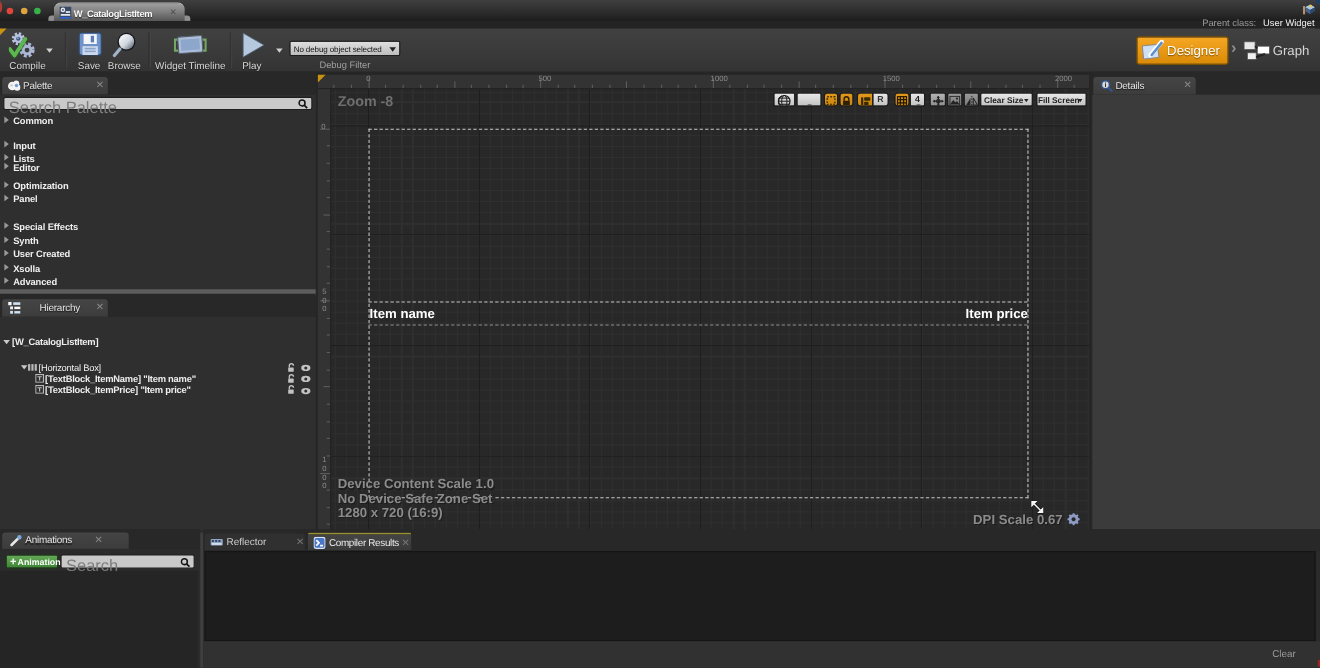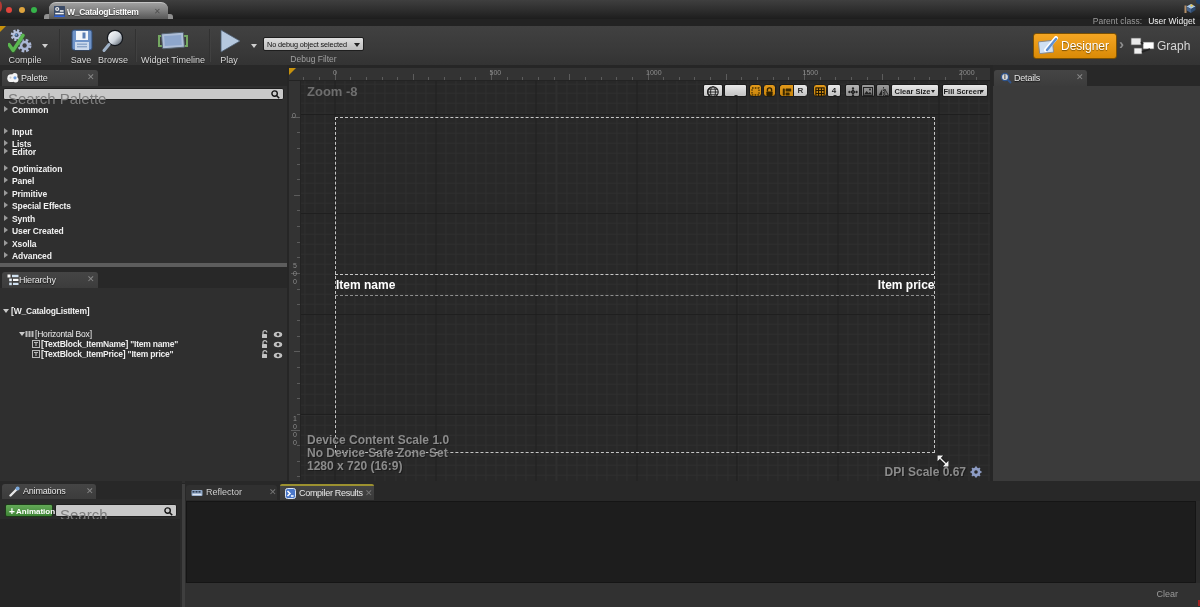--- a/index.html
+++ b/index.html
@@ -249,24 +249,20 @@
         <div class="nm">Lists</div>
       </div>
       <div class="prow" style="top: 76.95px;">
         <div class="arr"></div>
         <div class="nm">Optimization</div>
       </div>
       <div class="prow" style="top: 89.4px;">
         <div class="arr"></div>
         <div class="nm">Panel</div>
       </div>
-      <div class="prow" style="top: 101.85px;">
-        <div class="arr"></div>
-        <div class="nm">Primitive</div>
-      </div>
       <div class="prow" style="top: 114.3px;">
         <div class="arr"></div>
         <div class="nm">Special Effects</div>
       </div>
       <div class="prow" style="top: 126.75px;">
         <div class="arr"></div>
         <div class="nm">Synth</div>
       </div>
       <div class="prow" style="top: 139.2px;">
         <div class="arr"></div>
@@ -286,21 +282,21 @@
   <div class="tabbar" style="left:0; top:267px; width:287px; height:21px;"></div>
   <div class="ptab" style="left:2px; top:272px; width:96px; height:16px;">
     <svg class="abs" style="left:5px; top:2px;" width="12" height="12" viewBox="0 0 12 12">
       <rect x="0.5" y="0.5" width="3" height="3" fill="#fafafa"></rect>
       <rect x="5" y="0.8" width="6.5" height="2.4" fill="#cfe0ef"></rect>
       <rect x="2.2" y="4.6" width="2.6" height="2.6" fill="#e8f1f8"></rect>
       <rect x="6" y="4.8" width="5.5" height="2.2" fill="#fafafa"></rect>
       <rect x="2.2" y="8.6" width="2.6" height="2.6" fill="#cfe0ef"></rect>
       <rect x="6" y="8.8" width="5.5" height="2.2" fill="#cfe0ef"></rect>
     </svg>
-    <div class="tname" style="left:17px; top:2.5px;">Hierarchy</div>
+    <div class="tname" style="left:34px; top:2.5px;">Hierarchy</div>
     <div class="tclose" style="left:85px; top:2px;">✕</div>
   </div>
   <div id="hier">
   <div class="hrow" style="top:18px;">
         <div class="dn" style="left:3px;"></div>
         <b style="position:absolute;left:11px;">[W_CatalogListItem]</b>
       </div>
       <div class="hrow" style="top:40.6px;">
         <div class="dn" style="left:19px;"></div>
         <svg class="abs" style="left:25px;top:1px;" width="9" height="8" viewBox="0 0 9 8">
@@ -546,21 +542,21 @@
       <circle cx="5" cy="5" r="3.6" fill="#d9d9d9" stroke="#30558e" stroke-width="1.4"></circle>
       <line x1="7.8" y1="7.8" x2="11" y2="11" stroke="#30558e" stroke-width="2"></line>
       <text x="5" y="7.4" font-size="6.5" font-weight="bold" fill="#333" text-anchor="middle">i</text>
     </svg>
     <div class="tname" style="left:20px; top:2.5px;">Details</div>
     <div class="tclose" style="left:82px; top:2px;">✕</div>
   </div>
   <div id="details"></div>
 
   <div class="tabbar" style="left:0; top:481px; width:182px; height:20px;"></div>
-  <div class="ptab" style="left:2px; top:484px; width:94px; height:15px;">
+  <div class="ptab" style="left:2px; top:484px; width:115px; height:15px;">
     <svg class="abs" style="left:7px; top:2px;" width="11" height="11" viewBox="0 0 11 11">
       <line x1="1.5" y1="9.5" x2="8" y2="3" stroke="#e8e8e8" stroke-width="2.4" stroke-linecap="round"></line>
       <circle cx="8.6" cy="2.4" r="2" fill="#7ba7d9"></circle>
     </svg>
     <div class="tname" style="left:21px; top:1.5px;">Animations</div>
     <div class="tclose" style="left:84px; top:1.5px;">✕</div>
   </div>
   <div id="anims">
     <div class="greenbtn" style="left:5px; top:5px; width:48px; height:13px;">
       <span style="position:absolute; left:3px; top:1px; font-size:10px;">+</span>

